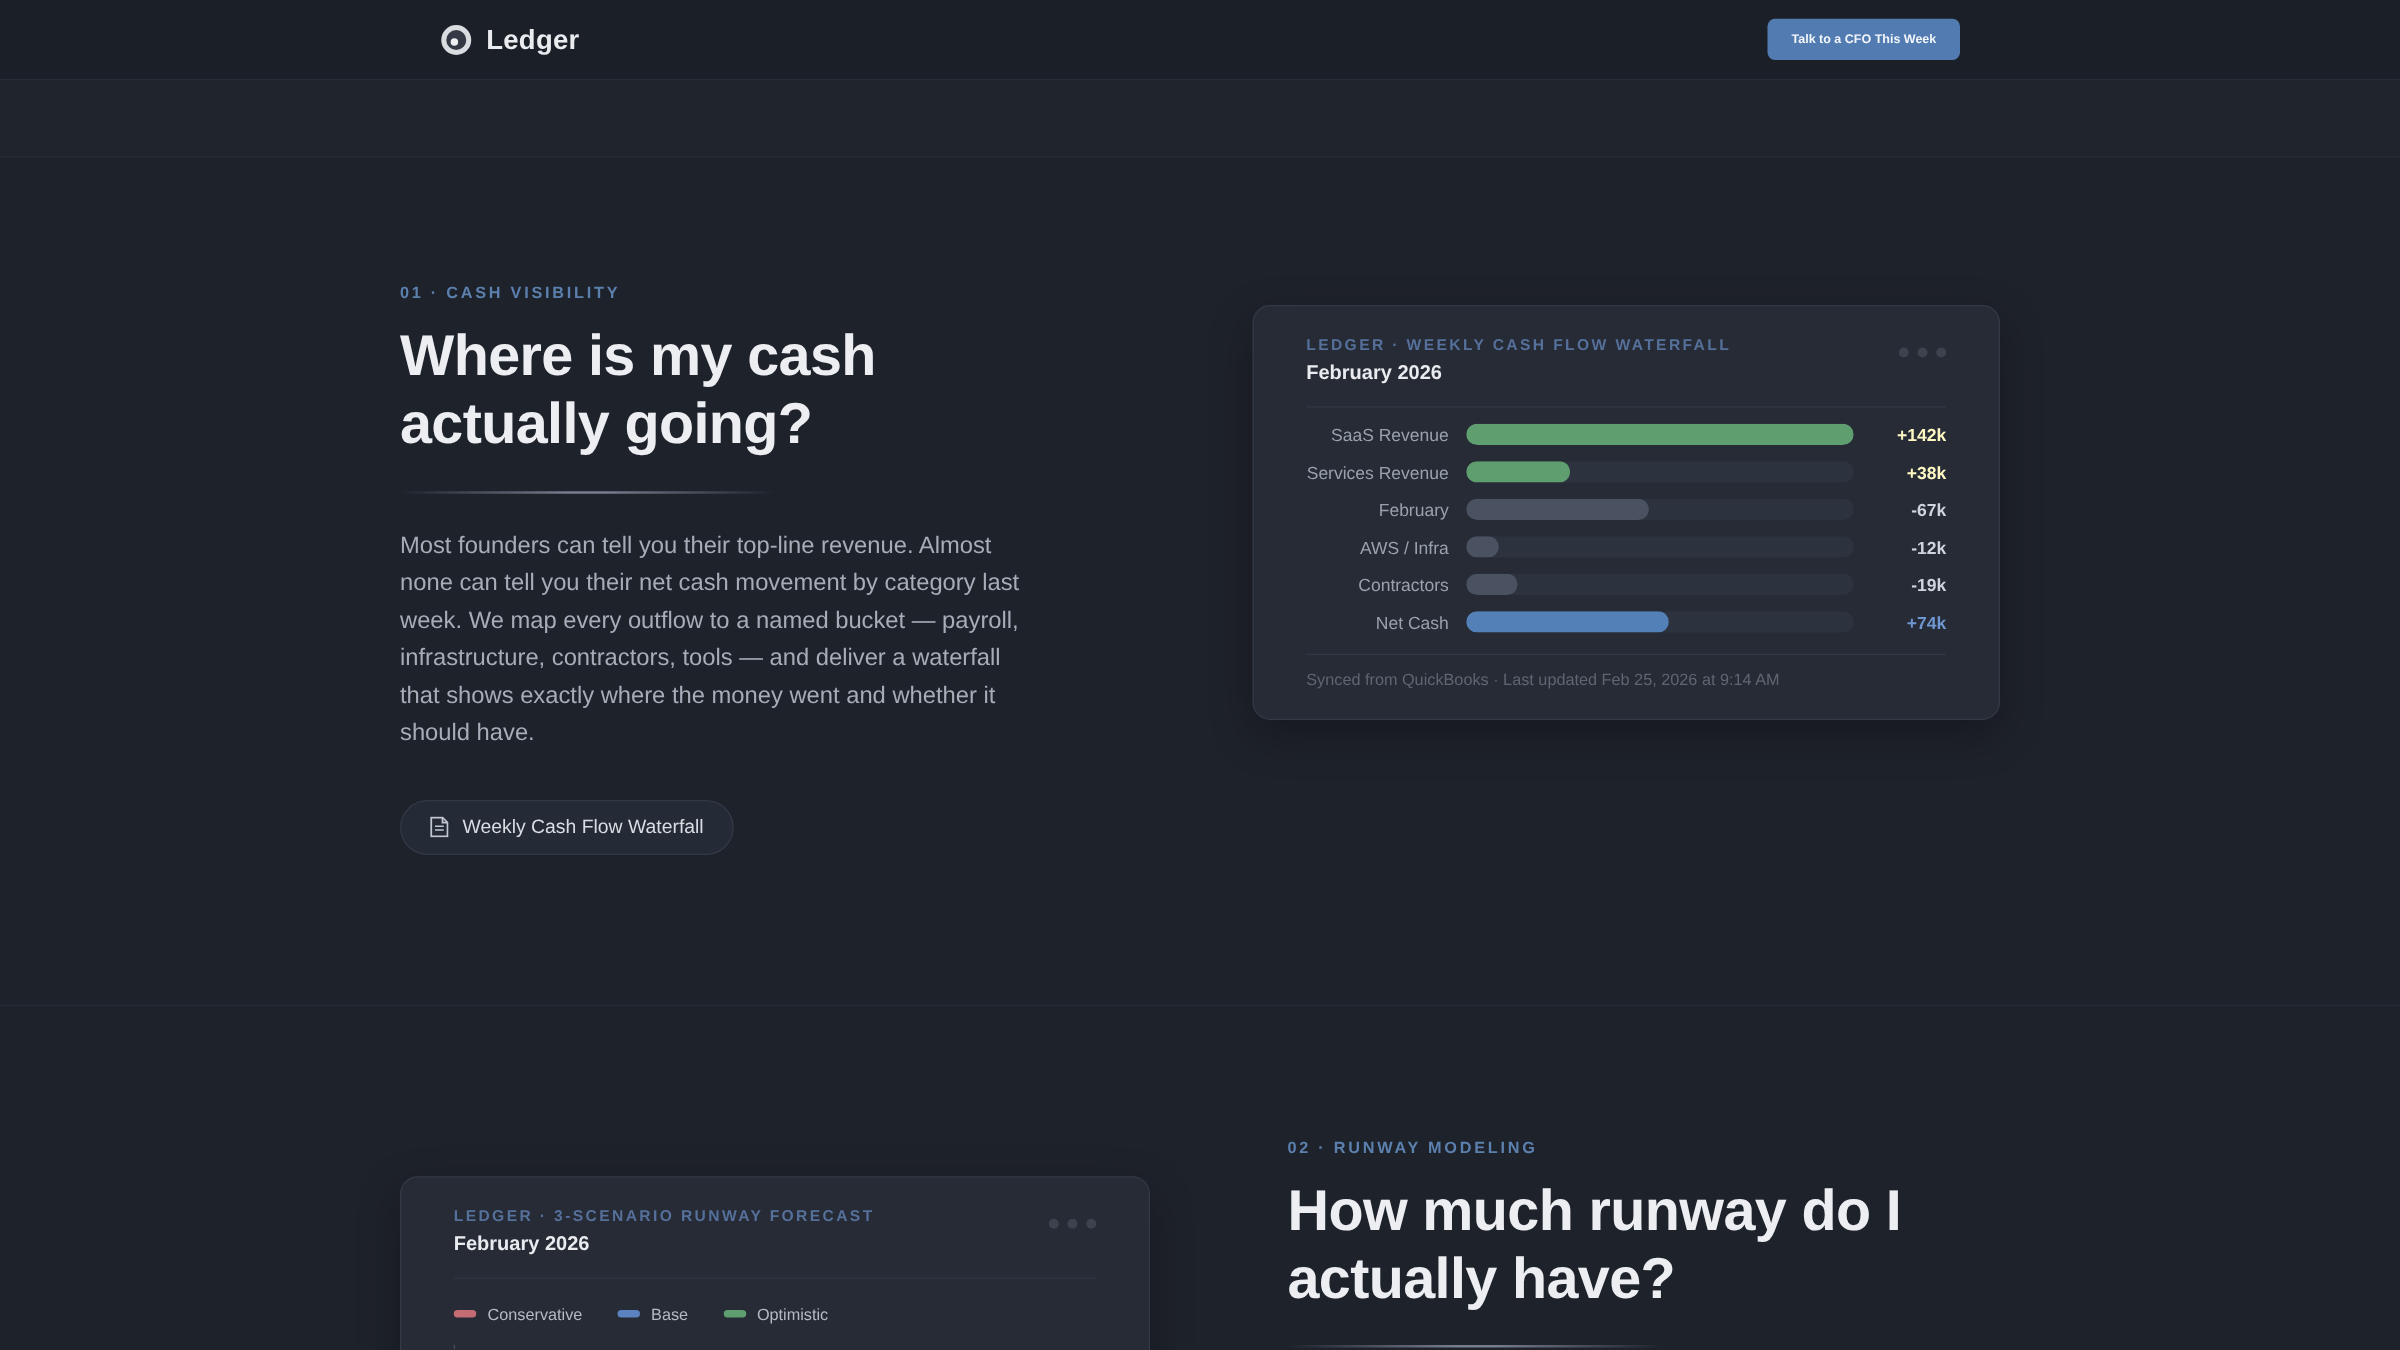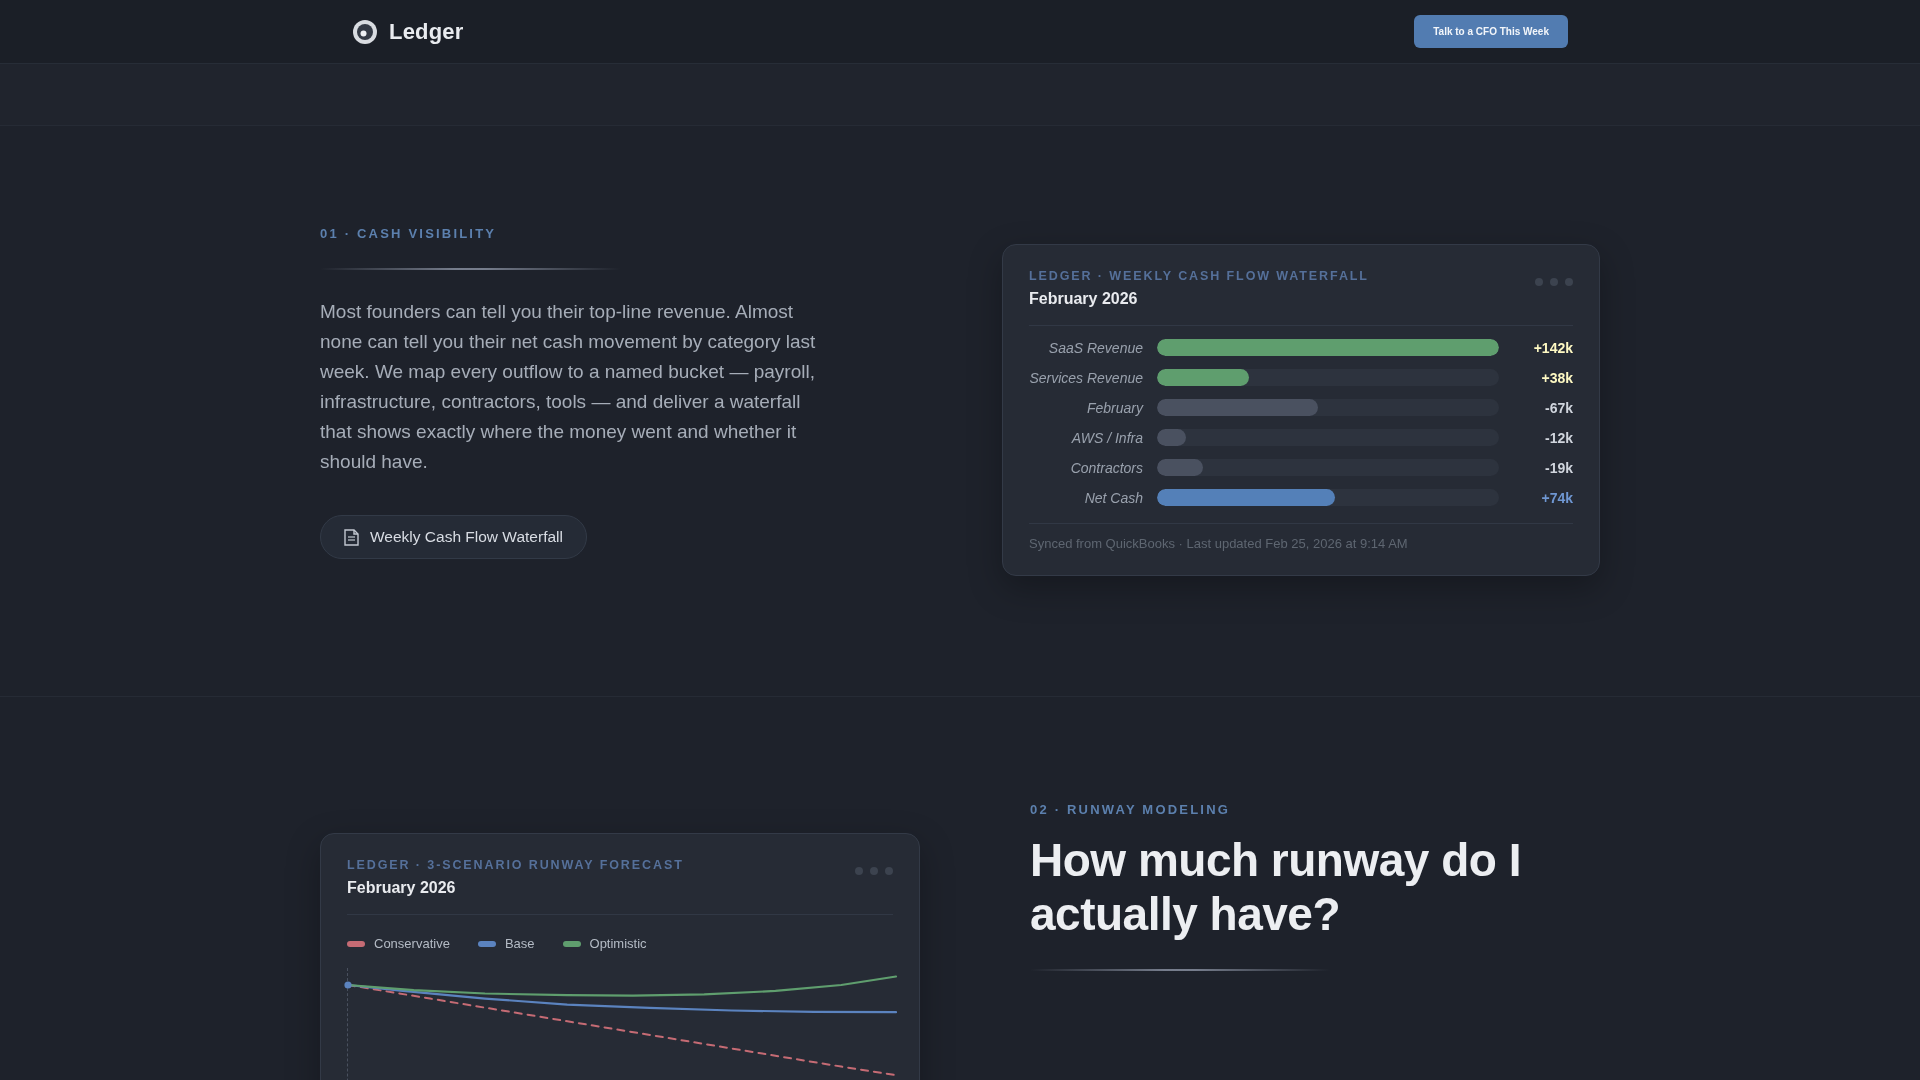--- a/index.html
+++ b/index.html
@@ -56,38 +56,38 @@
   .pill {
     margin-top:38px; display:inline-flex; align-items:center; gap:11px;
     background:#252b36; border:1px solid #323a47; border-radius:24px;
     padding:12px 23px; color:#d8dce3; font-family:inherit; font-size:15.5px;
     cursor:pointer;
   }
 
   
   .card {
     background:#262b35; border:1px solid #333a47; border-radius:14px;
-    padding:24px 26px; box-shadow:0 12px 34px rgba(0,0,0,0.28);
+    padding:24px 42px; box-shadow:0 12px 34px rgba(0,0,0,0.28);
   }
   .card1 { width:598px; margin-top:18px; }
   .card2 { width:600px; margin-top:31px; height:540px; }
   .card-head { display:flex; justify-content:space-between; align-items:flex-start; }
   .card-eyebrow {
     font-size:12.5px; font-weight:bold; letter-spacing:1.9px;
     color:#55709a; text-transform:uppercase;
   }
   .card-title { margin-top:7px; font-size:16px; font-weight:bold; color:#e9ebef; }
   .dots { display:flex; gap:7px; margin-top:9px; cursor:pointer; }
   .dots i { width:8px; height:8px; border-radius:50%; background:#3c434f; }
   .card-divider { height:1px; background:#313845; margin-top:17px; }
 
   
   .rows { margin-top:11px; }
   .wrow { display:flex; align-items:center; margin:13px 0; }
-  .wlabel { width:128px; text-align:right; padding-right:14px; font-size:14px; color:#99a1ad;font-style:italic; }
+  .wlabel { width:128px; text-align:right; padding-right:14px; font-size:14px; color:#99a1ad; }
   .wtrack { flex:1; height:17px; border-radius:9px; background:#2d333e; position:relative; overflow:hidden; }
   .wfill { height:100%; border-radius:9px; }
   .wfill.pos { background:#5f9e6e; }
   .wfill.neg { background:#4a5160; }
   .wfill.net { background:#5480b8; }
   .wval { width:62px; text-align:right; margin-left:12px; font-size:14px; font-weight:bold; }
   .wval.pos { color:#fef9c3; }
   .wval.neg { color:#d0d5dd; }
   .wval.net { color:#6f97d2; }
   .card-footer { margin-top:12px; font-size:13px; color:#5e6671; }
@@ -125,20 +125,21 @@
     <button class="cta">Talk to a CFO This Week</button>
   </div>
 </header>
 
 <div class="hero-band"></div>
 
 <section class="sec1">
   <div class="sec-inner row1">
     <div class="copy copy1">
       <div class="eyebrow">01 · CASH VISIBILITY</div>
+      <h2>Where is my cash actually going?</h2>
       <div class="hr-fade"></div>
       <p>Most founders can tell you their top-line revenue. Almost none can tell you their net cash movement by category last week. We map every outflow to a named bucket — payroll, infrastructure, contractors, tools — and deliver a waterfall that shows exactly where the money went and whether it should have.</p>
       <button class="pill">
         <span style="display:flex;">
           <svg width="15" height="17" viewBox="0 0 15 17">
             <path d="M1 1 h9 l4 4 v11 h-13 z" fill="none" stroke="#c2c8d1" stroke-width="1.4"></path>
             <path d="M10 1 v4 h4" fill="none" stroke="#c2c8d1" stroke-width="1.4"></path>
             <line x1="4" y1="8" x2="11" y2="8" stroke="#c2c8d1" stroke-width="1.2"></line>
             <line x1="4" y1="11" x2="11" y2="11" stroke="#c2c8d1" stroke-width="1.2"></line>
           </svg>

